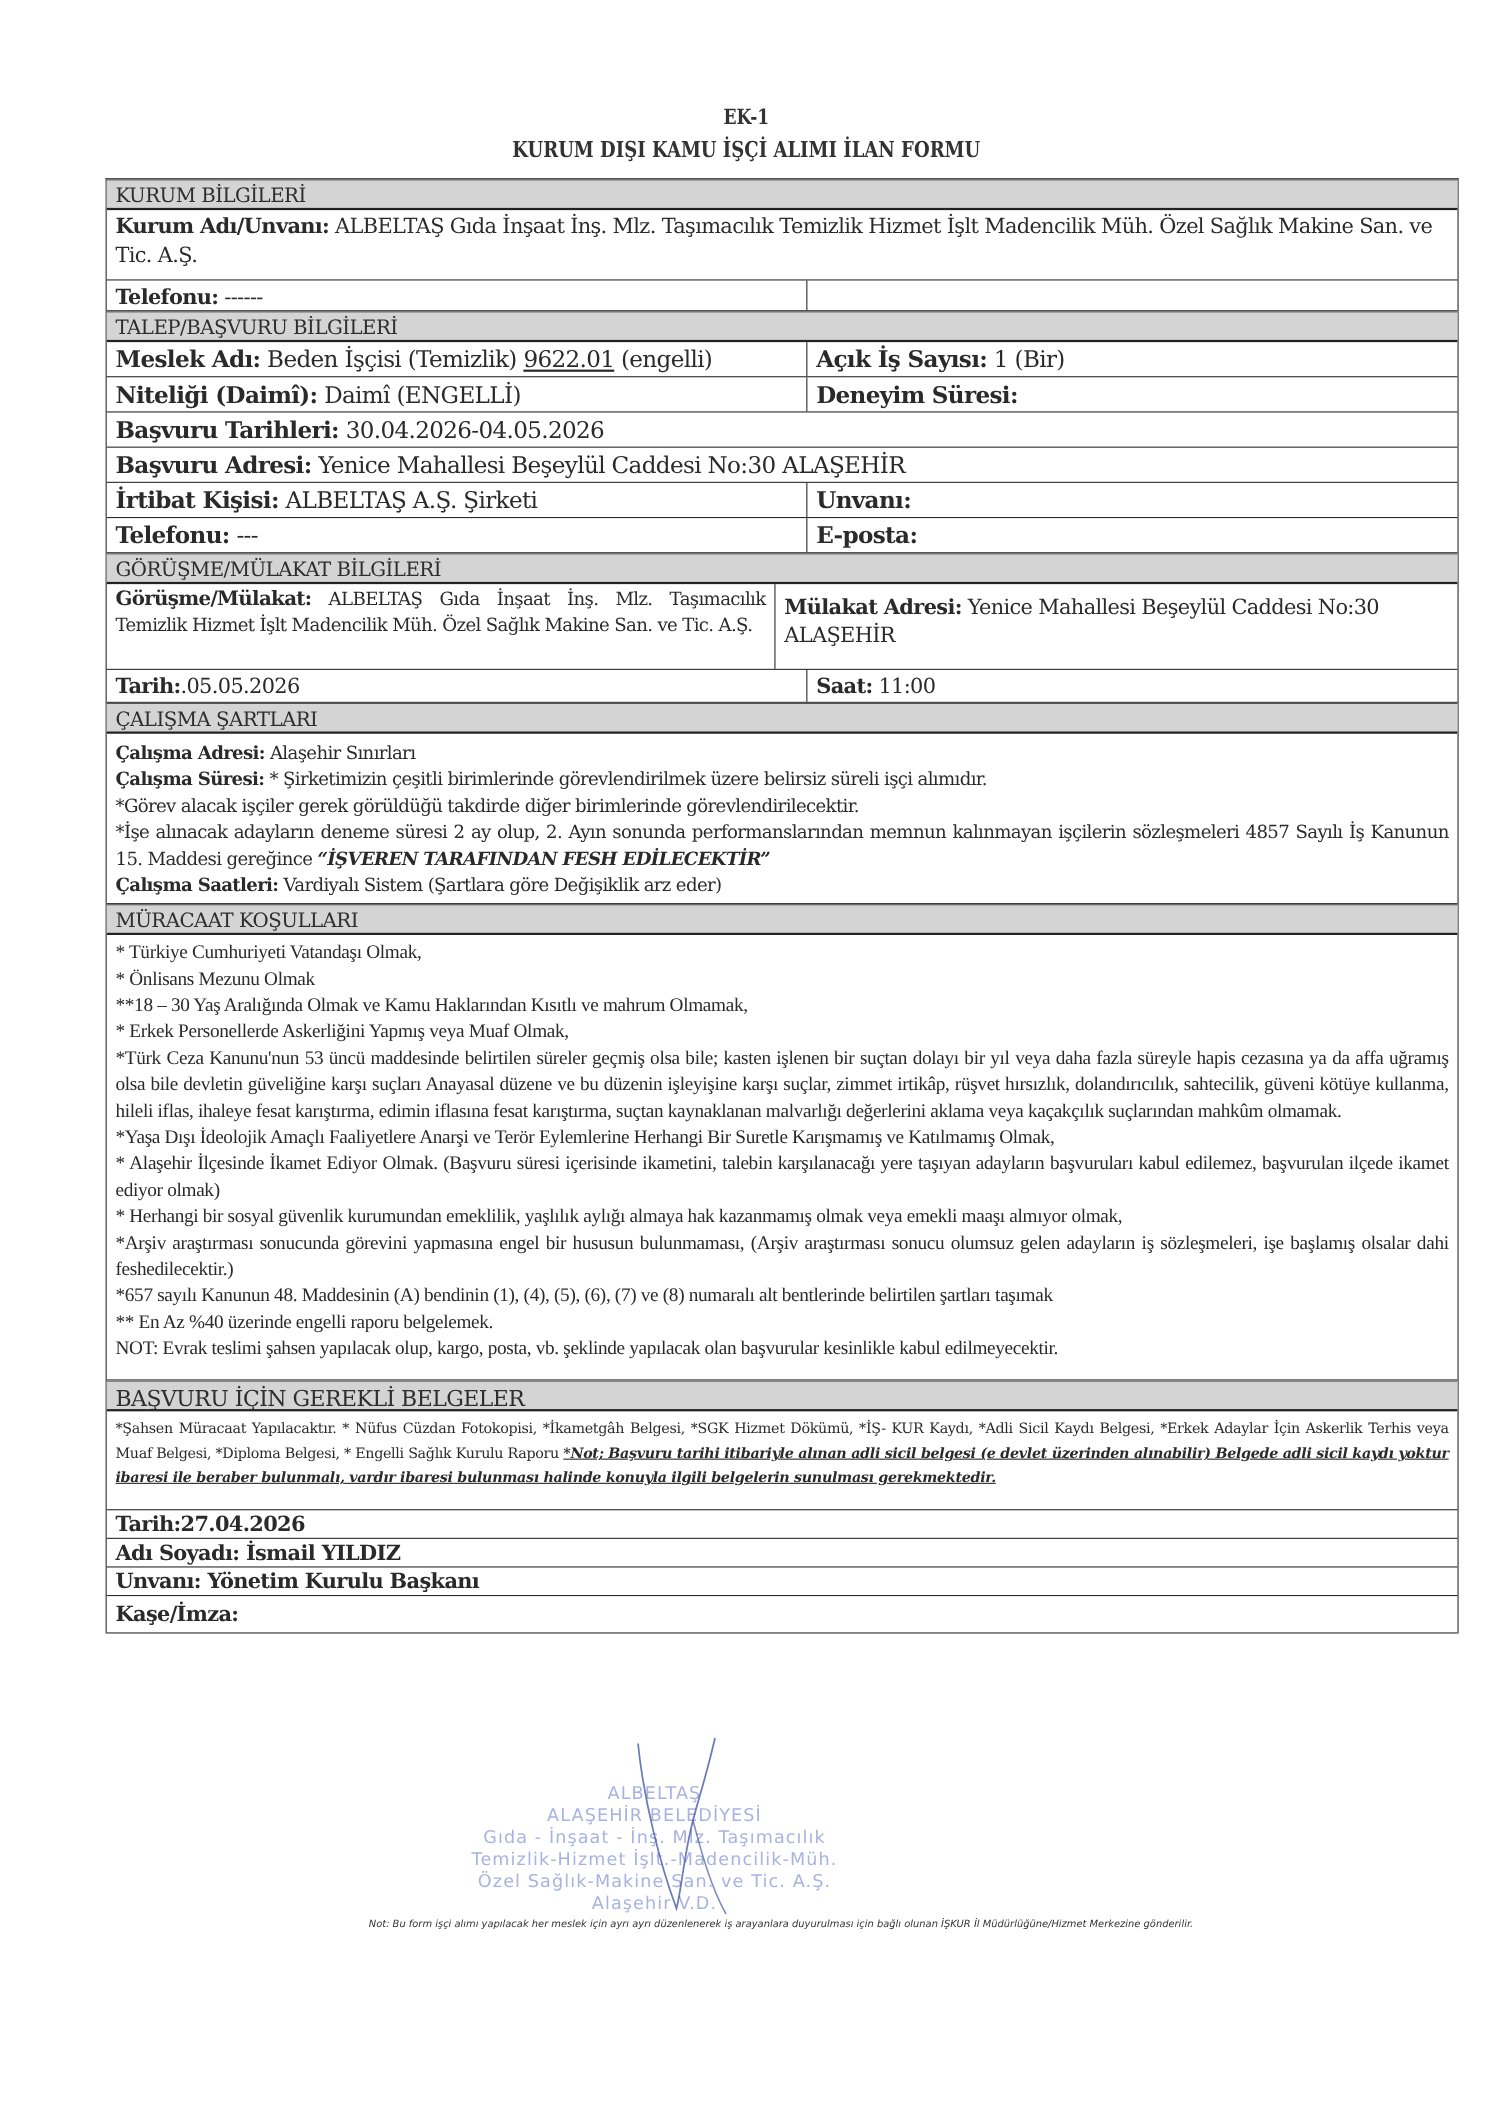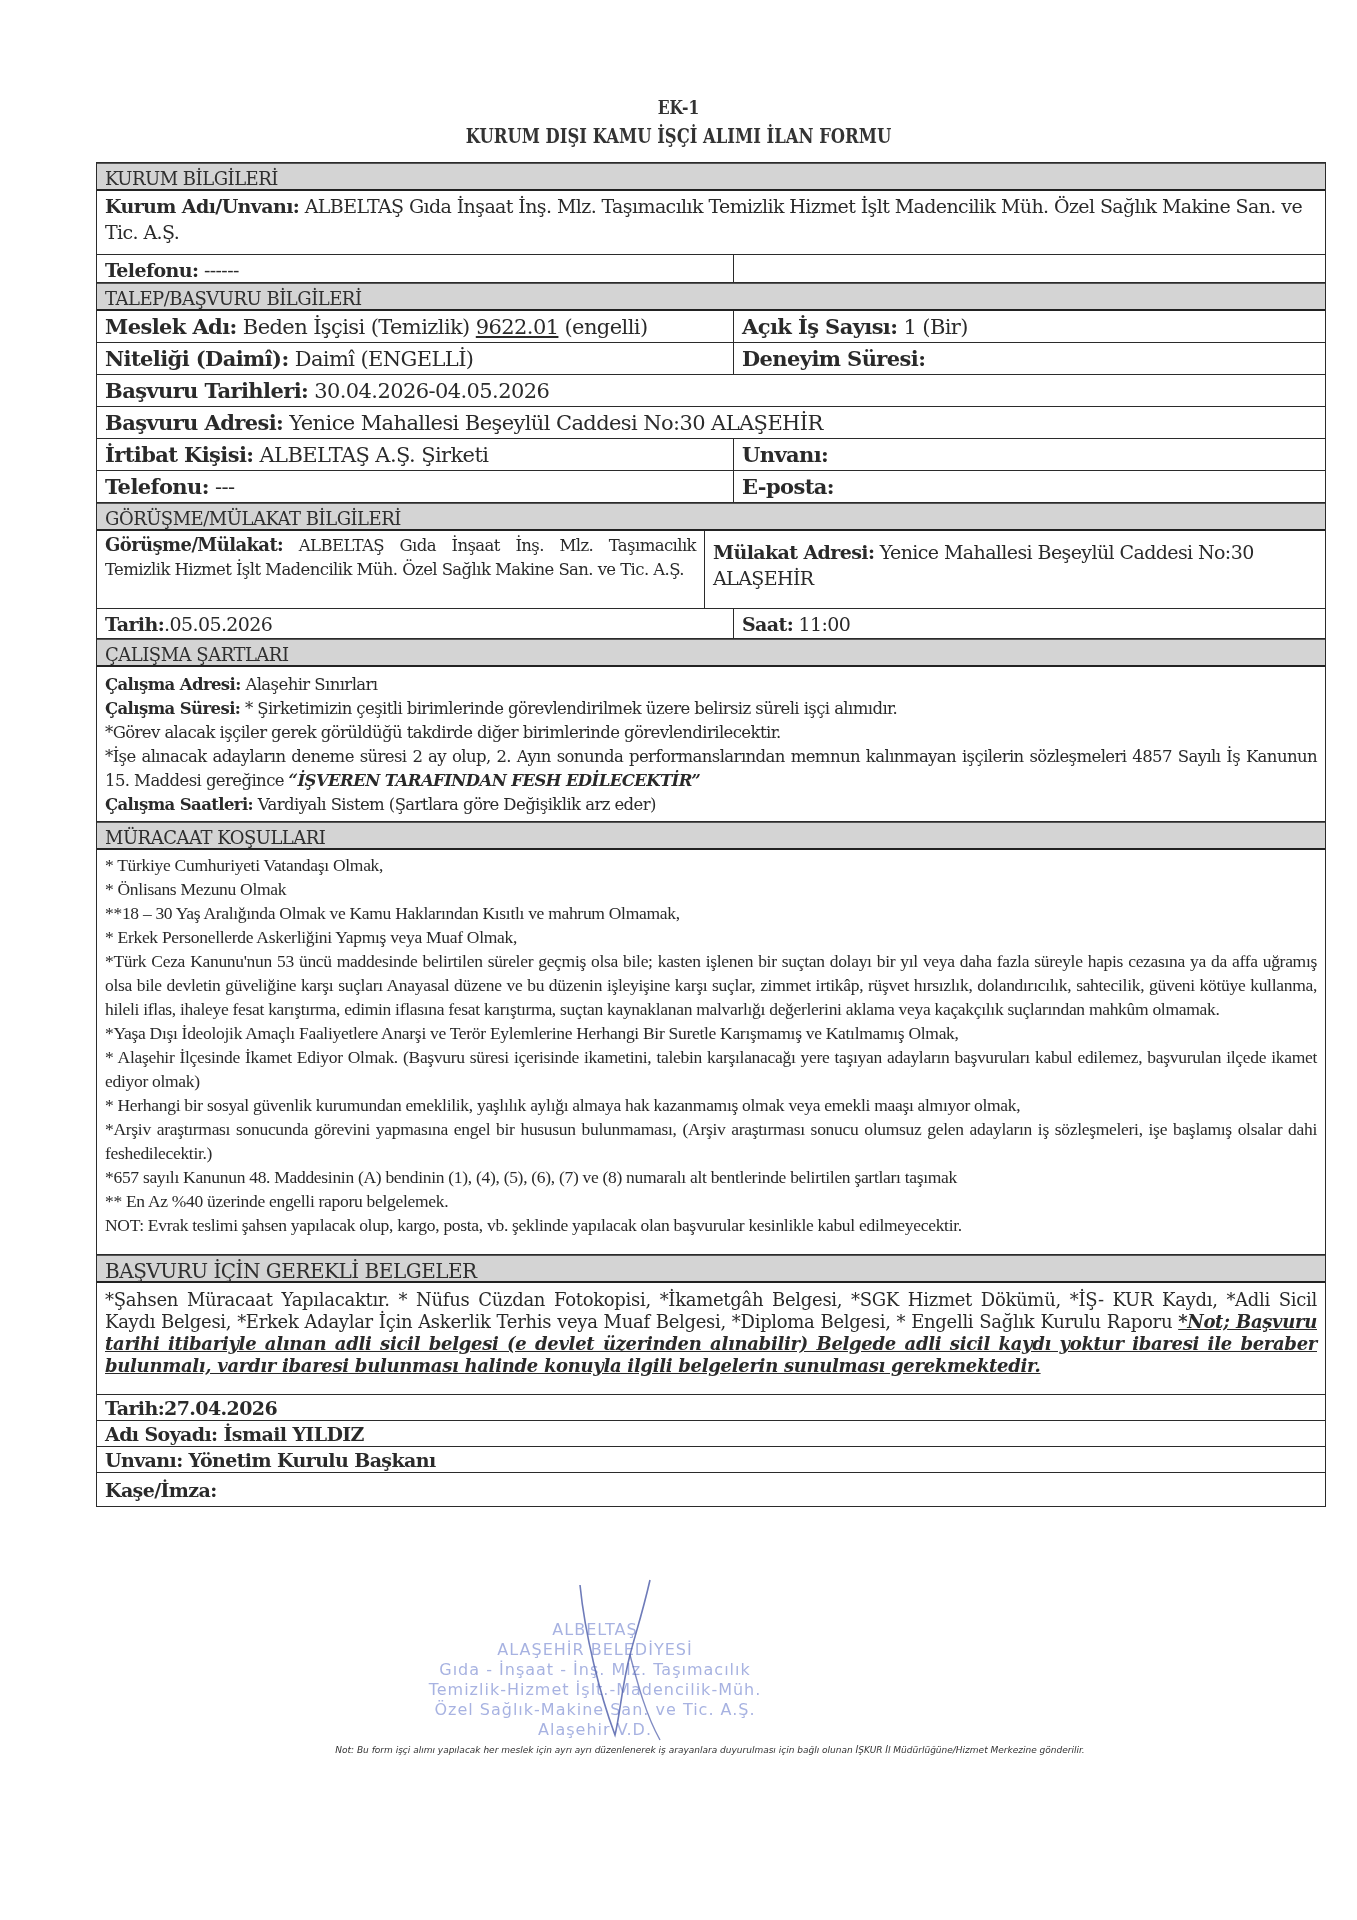--- a/index.html
+++ b/index.html
@@ -69,21 +69,21 @@
     .small {
       font-family: "Liberation Serif", serif;
       font-size: 17.5px;
       line-height: 24px;
       letter-spacing: -0.3px;
     }
     .ws p { margin: 0; }
     .mk p { margin: 0; text-align: justify; }
     .docs {
       font-family: "DejaVu Serif", serif;
-      font-size: 18px;
+      font-size: 13px;
       line-height: 22px;
       text-align: justify;
       letter-spacing: -0.3px;
       padding: 6px 8px 17px 8px;
     }
     .ul-it { font-style: italic; font-weight: bold; text-decoration: underline; }
     .u { text-decoration: underline; }
     .bi { font-weight: bold; font-style: italic; }
 
     .footnote {

